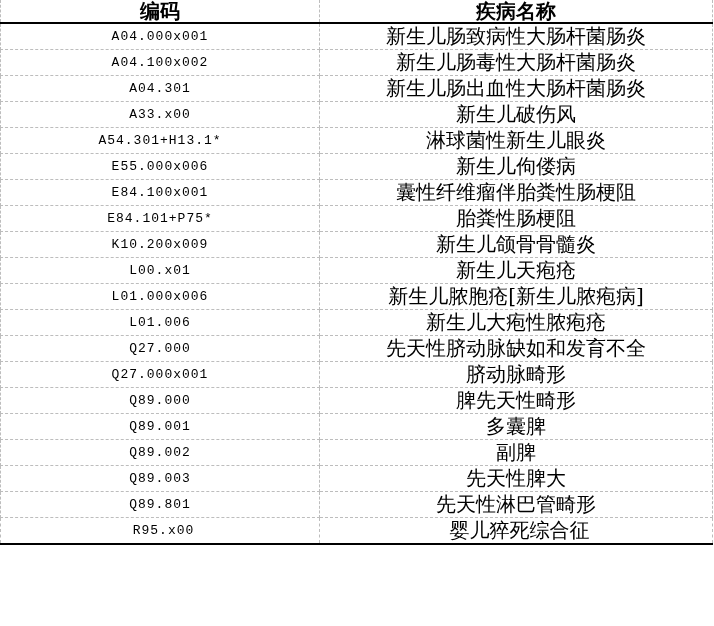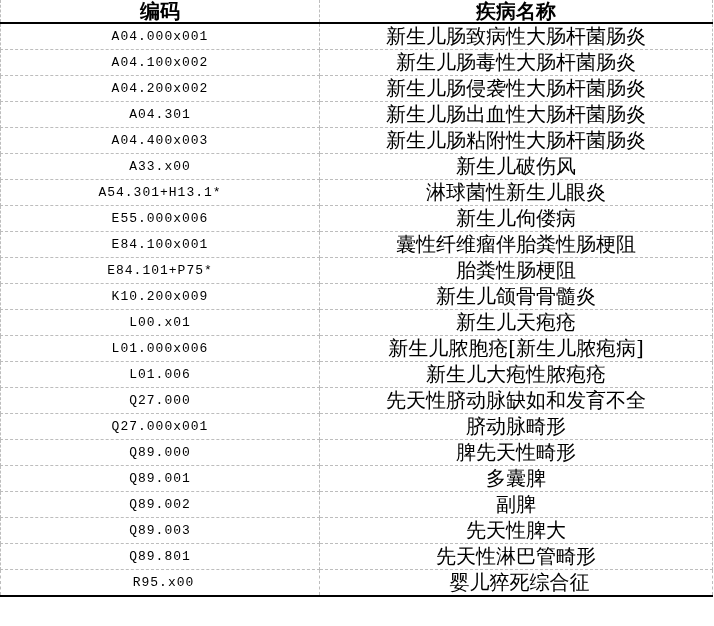--- a/index.html
+++ b/index.html
@@ -75,30 +75,22 @@
   <tbody id="table-body">
       <tr>
         <td class="code">A04.000x001</td>
         <td class="name">新生儿肠致病性大肠杆菌肠炎</td>
       </tr>
       <tr>
         <td class="code">A04.100x002</td>
         <td class="name">新生儿肠毒性大肠杆菌肠炎</td>
       </tr>
       <tr>
-        <td class="code">A04.200x002</td>
-        <td class="name">新生儿肠侵袭性大肠杆菌肠炎</td>
-      </tr>
-      <tr>
         <td class="code">A04.301</td>
         <td class="name">新生儿肠出血性大肠杆菌肠炎</td>
-      </tr>
-      <tr>
-        <td class="code">A04.400x003</td>
-        <td class="name">新生儿肠粘附性大肠杆菌肠炎</td>
       </tr>
       <tr>
         <td class="code">A33.x00</td>
         <td class="name">新生儿破伤风</td>
       </tr>
       <tr>
         <td class="code">A54.301+H13.1*</td>
         <td class="name">淋球菌性新生儿眼炎</td>
       </tr>
       <tr>

